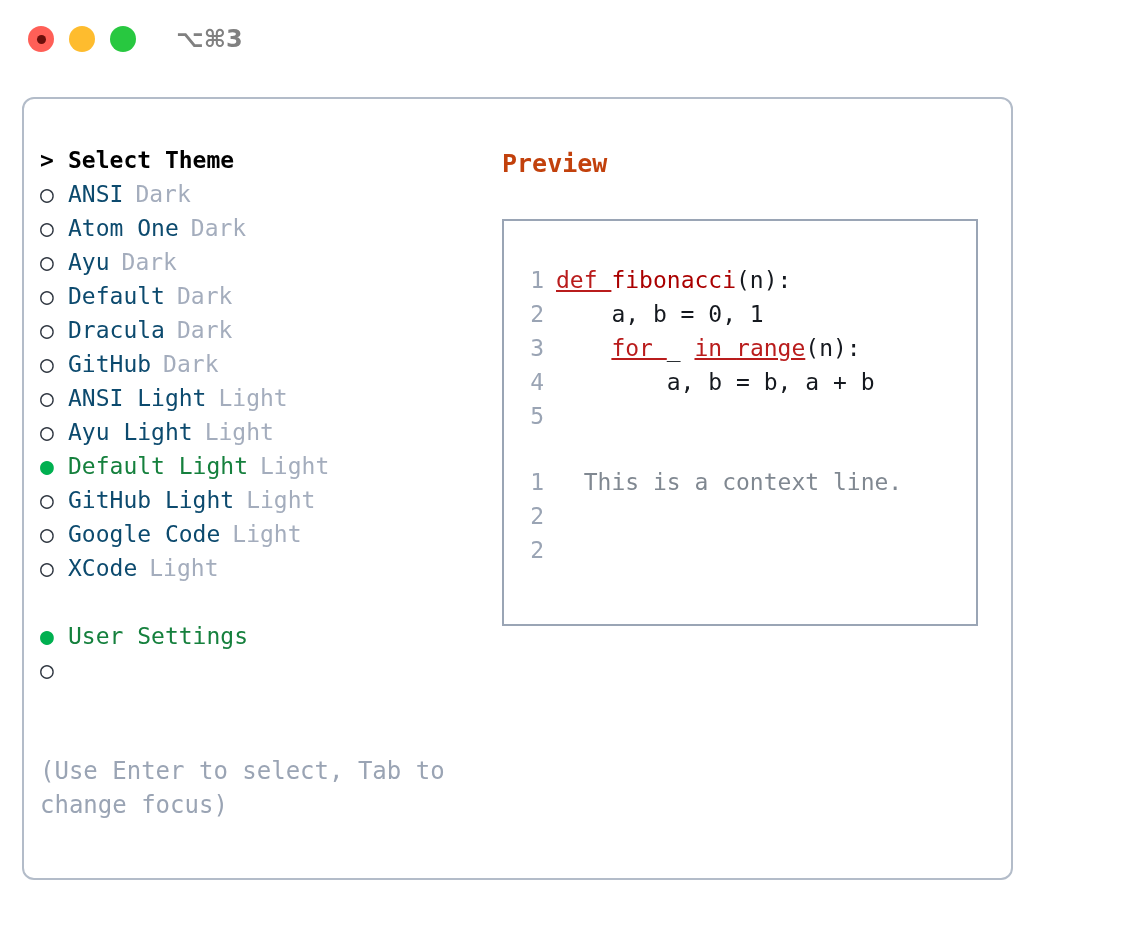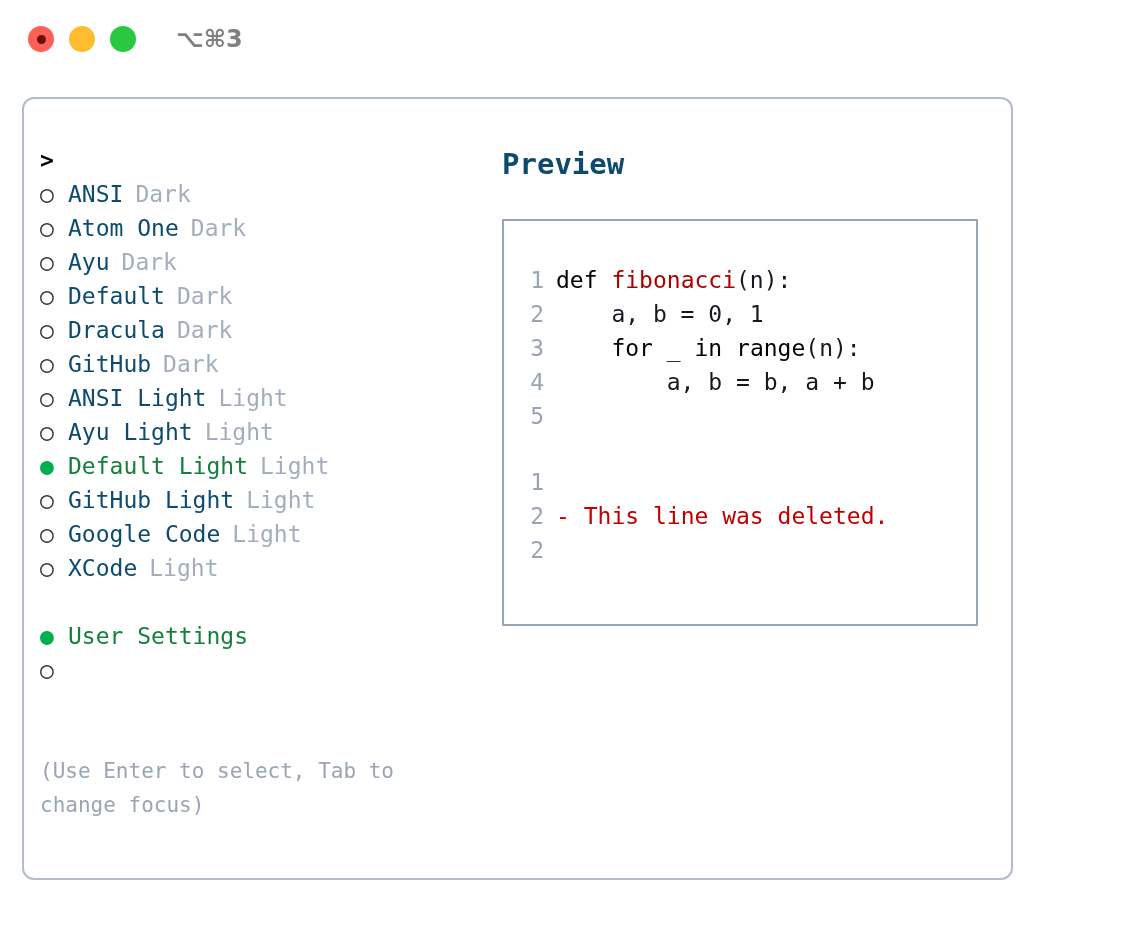--- a/index.html
+++ b/index.html
@@ -132,37 +132,37 @@
     margin-left: 12px;
   }
 
   .spacer-row { height: 34px; }
 
   #hint-text {
     position: absolute;
     left: 16px;
     top: 655px;
     width: 420px;
-    font-size: 21px;
+    font-size: 24px;
     line-height: 34px;
     color: #9aa4b4;
     white-space: pre-wrap;
   }
 
   
   #preview-column {
     position: absolute;
     left: 478px;
     top: 48px;
     width: 500px;
   }
   #preview-title {
-    font-size: 29px;
-    font-weight: 700;
-    color: #0c4a6e;
+    font-size: 25px;
+    font-weight: 700;
+    color: #c2410c;
     height: 34px;
     line-height: 34px;
   }
   #preview-box {
     margin-top: 38px;
     width: 476px;
     height: 407px;
     border: 2px solid #9aa5b5;
     box-sizing: border-box;
     background: #ffffff;
@@ -184,21 +184,21 @@
   }
   .lineno {
     display: inline-block;
     width: 26px;
     flex: 0 0 26px;
     text-align: right;
     color: #9aa4b4;
     margin-right: 12px;
   }
   .code-text { color: #15191f; white-space: pre; }
-  .tok-kw   { color: #000000; }
+  .tok-kw   { color: #b91c1c; text-decoration: underline; }
   .tok-fn   { color: #aa0000; }
   .tok-plain{ color: #15191f; }
 
   .diff-gap { height: 32px; }
   .diff-context { color: #808891; }
   .diff-del { color: #c00000; }
   .diff-add { color: #00c414; }
 </style>
 </head>
 <body>
@@ -213,20 +213,21 @@
     <span class="dot green"></span>
     <span id="shortcut-label">⌥⌘3</span>
   </div>
 
   <div id="main-panel">
     <div id="panel-columns">
 
       <div id="theme-column">
         <div class="row">
           <span class="marker caret">&gt;</span>
+          <span class="label header">Select Theme</span>
         </div>
         <div id="theme-items">
             <div class="row"><span class="marker">○</span><span class="label">ANSI</span><span class="tag">Dark</span></div>
             <div class="row"><span class="marker">○</span><span class="label">Atom One</span><span class="tag">Dark</span></div>
             <div class="row"><span class="marker">○</span><span class="label">Ayu</span><span class="tag">Dark</span></div>
             <div class="row"><span class="marker">○</span><span class="label">Default</span><span class="tag">Dark</span></div>
             <div class="row"><span class="marker">○</span><span class="label">Dracula</span><span class="tag">Dark</span></div>
             <div class="row"><span class="marker">○</span><span class="label">GitHub</span><span class="tag">Dark</span></div>
             <div class="row"><span class="marker">○</span><span class="label">ANSI Light</span><span class="tag">Light</span></div>
             <div class="row"><span class="marker">○</span><span class="label">Ayu Light</span><span class="tag">Light</span></div>
@@ -252,22 +253,22 @@
           <div id="code-area">
             <div id="code-lines">
                 <div class="code-line"><span class="lineno">1</span><span class="code-text"><span class="tok-kw">def </span><span class="tok-fn">fibonacci</span><span class="tok-plain">(n):</span></span></div>
                 <div class="code-line"><span class="lineno">2</span><span class="code-text"><span class="tok-plain">    a, b = 0, 1</span></span></div>
                 <div class="code-line"><span class="lineno">3</span><span class="code-text"><span class="tok-plain">    </span><span class="tok-kw">for </span><span class="tok-plain">_ </span><span class="tok-kw">in </span><span class="tok-kw">range</span><span class="tok-plain">(n):</span></span></div>
                 <div class="code-line"><span class="lineno">4</span><span class="code-text"><span class="tok-plain">        a, b = b, a + b</span></span></div>
                 <div class="code-line"><span class="lineno">5</span></div>
               </div>
             <div class="diff-gap"></div>
             <div id="diff-lines">
-                <div class="code-line"><span class="lineno">1</span><span class="code-text diff-context"><span> </span></span></div>
-                <div class="code-line"><span class="lineno">2</span><span class="code-text diff-del"><span>-</span><span> This line was deleted.</span></span></div>
+                <div class="code-line"><span class="lineno">1</span><span class="code-text diff-context"><span> </span><span> This is a context line.</span></span></div>
+                <div class="code-line"><span class="lineno">2</span></div>
                 <div class="code-line"><span class="lineno">2</span></div>
               </div>
           </div>
         </div>
       </div>
 
     </div>
   </div>
 </div>
 

